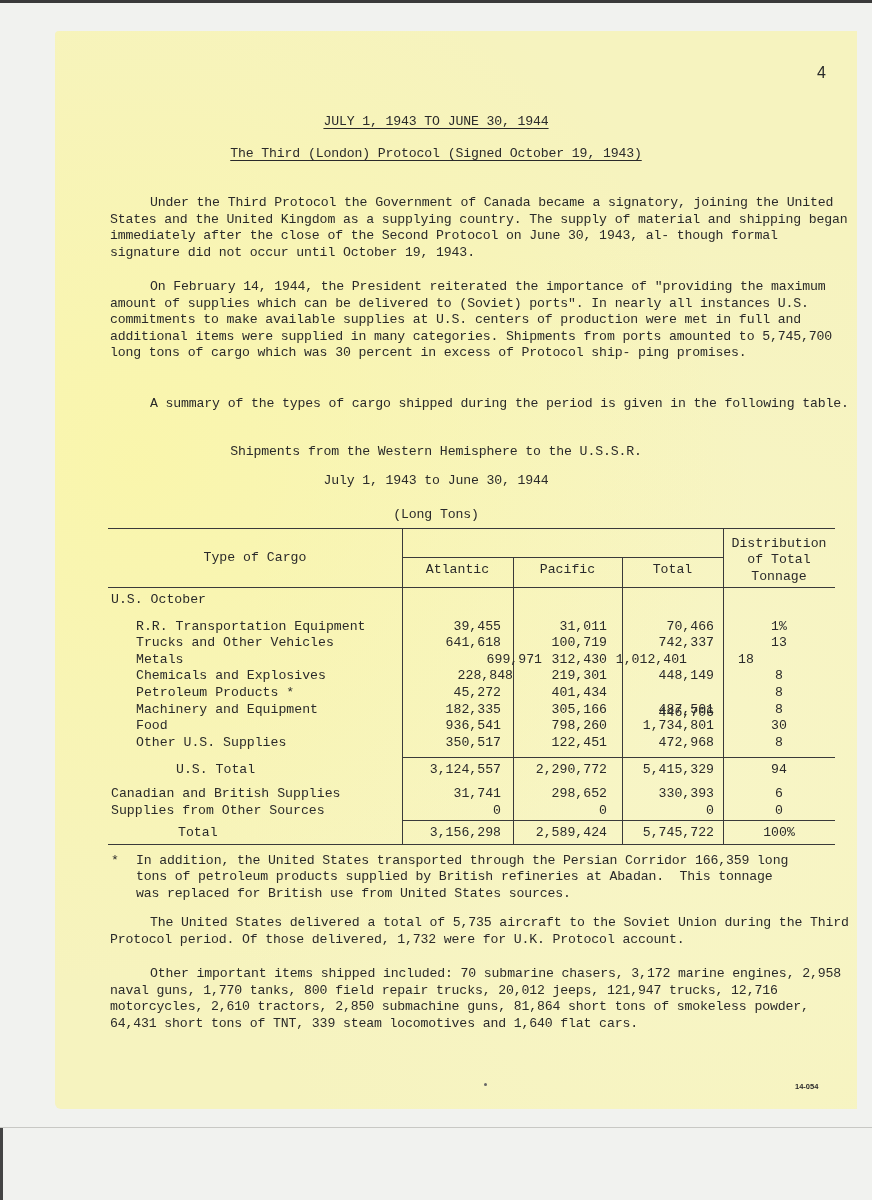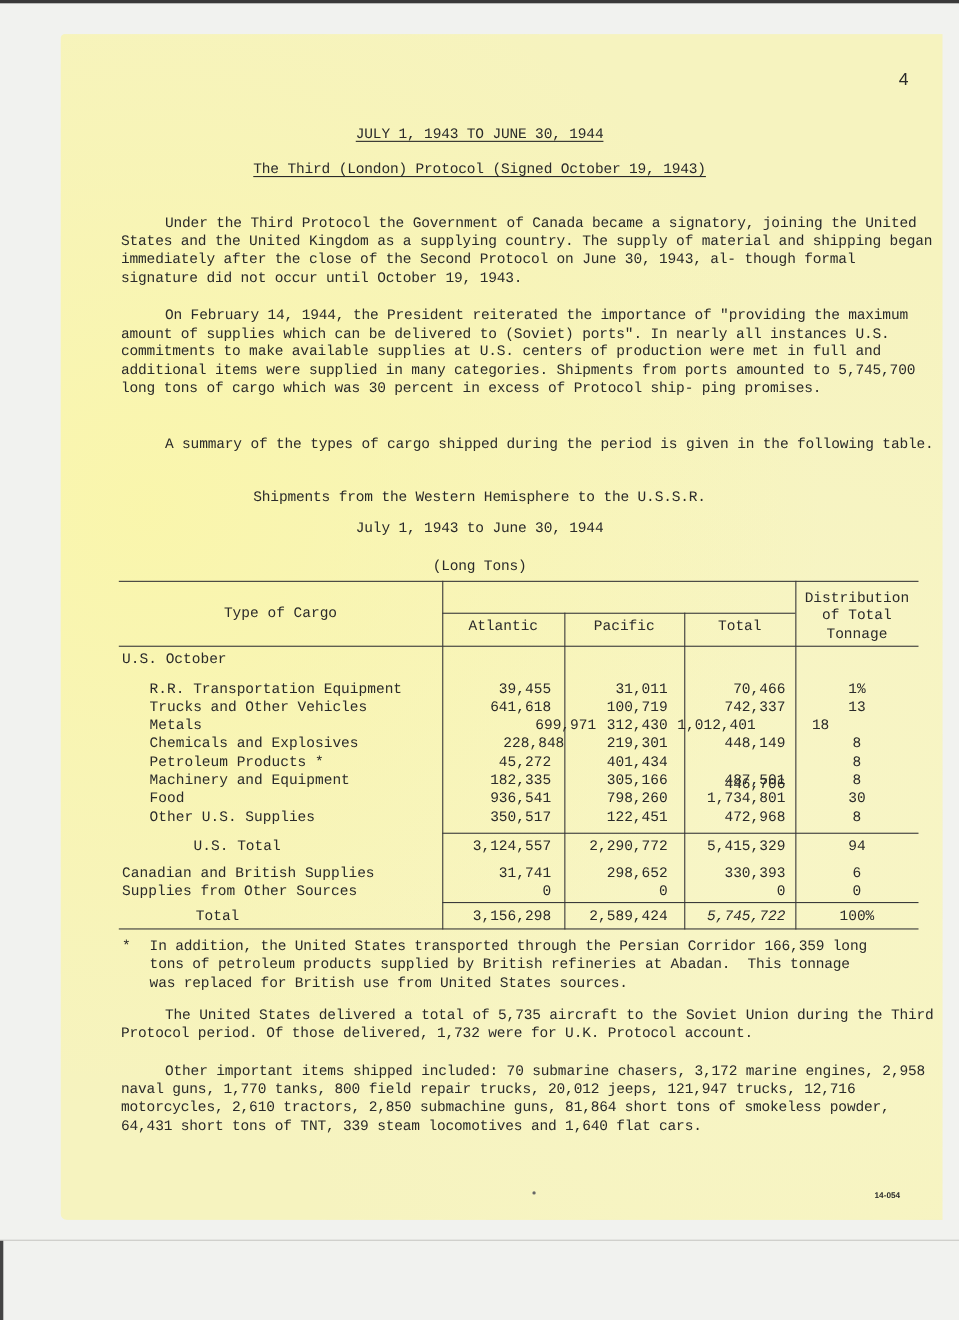--- a/index.html
+++ b/index.html
@@ -160,21 +160,21 @@
     <div class="cell r" style="left:294px;width:99px;top:275px;">0</div>
     <div class="cell r" style="left:405px;width:94px;top:275px;">0</div>
     <div class="cell r" style="left:514px;width:92px;top:275px;">0</div>
     <div class="cell c" style="left:615px;width:112px;top:275px;">0</div>
   </div>
 
   <div>
     <div class="cell" style="left:70px;top:297px;">Total</div>
     <div class="cell r" style="left:294px;width:99px;top:297px;">3,156,298</div>
     <div class="cell r" style="left:405px;width:94px;top:297px;">2,589,424</div>
-    <div class="cell r" style="left:514px;width:92px;top:297px;font-style:italic;">5,745,722</div>
+    <div class="cell r" style="left:514px;width:92px;top:297px;">5,745,722</div>
     <div class="cell c" style="left:615px;width:112px;top:297px;">100%</div>
   </div>
 </div>
 
 <div class="abs txt" style="left:111px;top:853px;">*</div>
 <div class="abs txt" style="left:136px;top:853px;">In addition, the United States transported through the Persian Corridor 166,359 long</div>
 <div class="abs txt" style="left:136px;top:869px;">tons of petroleum products supplied by British refineries at Abadan.  This tonnage</div>
 <div class="abs txt" style="left:136px;top:886px;">was replaced for British use from United States sources.</div>
 
 <div class="abs txt para" style="top:915px;">The United States delivered a total of 5,735 aircraft to the Soviet Union during the Third Protocol period.  Of those delivered, 1,732 were for U.K. Protocol account.</div>

